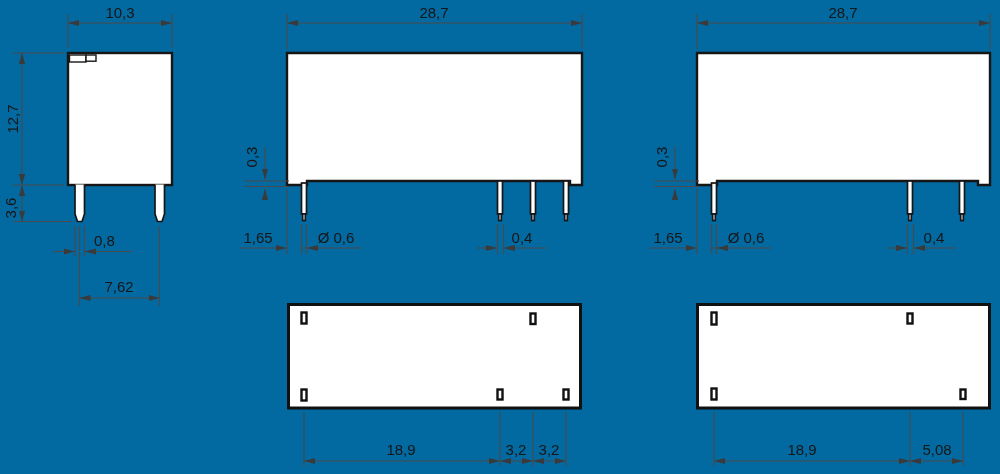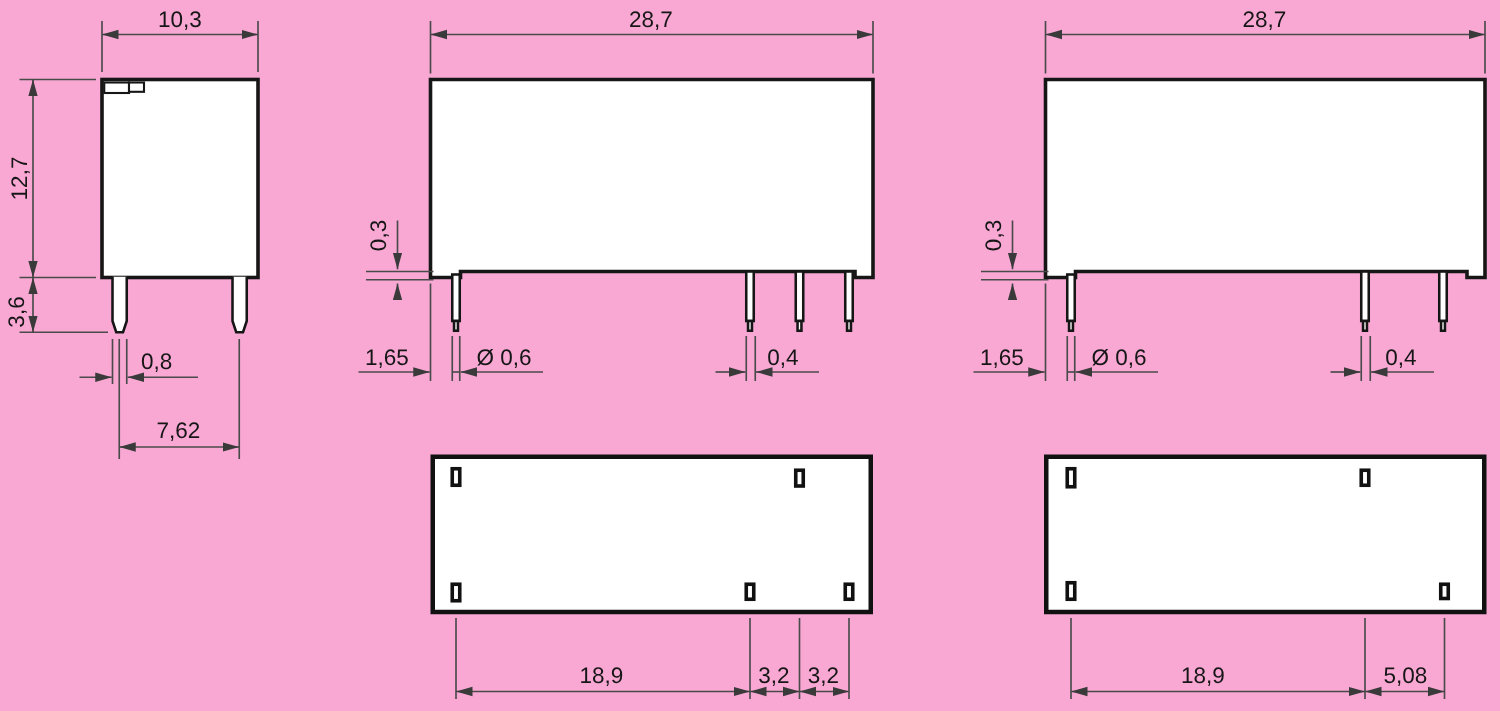--- a/index.html
+++ b/index.html
@@ -1,16 +1,16 @@
 <!DOCTYPE html>
 <html><head>
 <meta charset="utf-8">
 <style>
   html,body{margin:0;padding:0;background:#ffffff;}
-  .stage{position:relative;width:1000px;height:474px;background:#f9a8d4;overflow:hidden;}
+  .stage{position:relative;width:1000px;height:474px;background:#0369a1;overflow:hidden;}
   .outline{fill:#ffffff;stroke:#161616;stroke-width:2.4;stroke-linejoin:miter;}
   .outline-thick{fill:#ffffff;stroke:#111111;stroke-width:3;stroke-linejoin:miter;}
   .detail{fill:#ffffff;stroke:#161616;stroke-width:1.4;}
   .pin{fill:#ffffff;stroke:#161616;stroke-width:1.7;stroke-linejoin:miter;}
   .slot{fill:#ffffff;stroke:#111111;stroke-width:2.4;}
   .dim{stroke:#4a4a4a;stroke-width:1.1;fill:none;}
   .lbl{font-family:"Liberation Sans", sans-serif;font-size:15px;fill:#161616;}
 </style>
 </head>
 <body>

